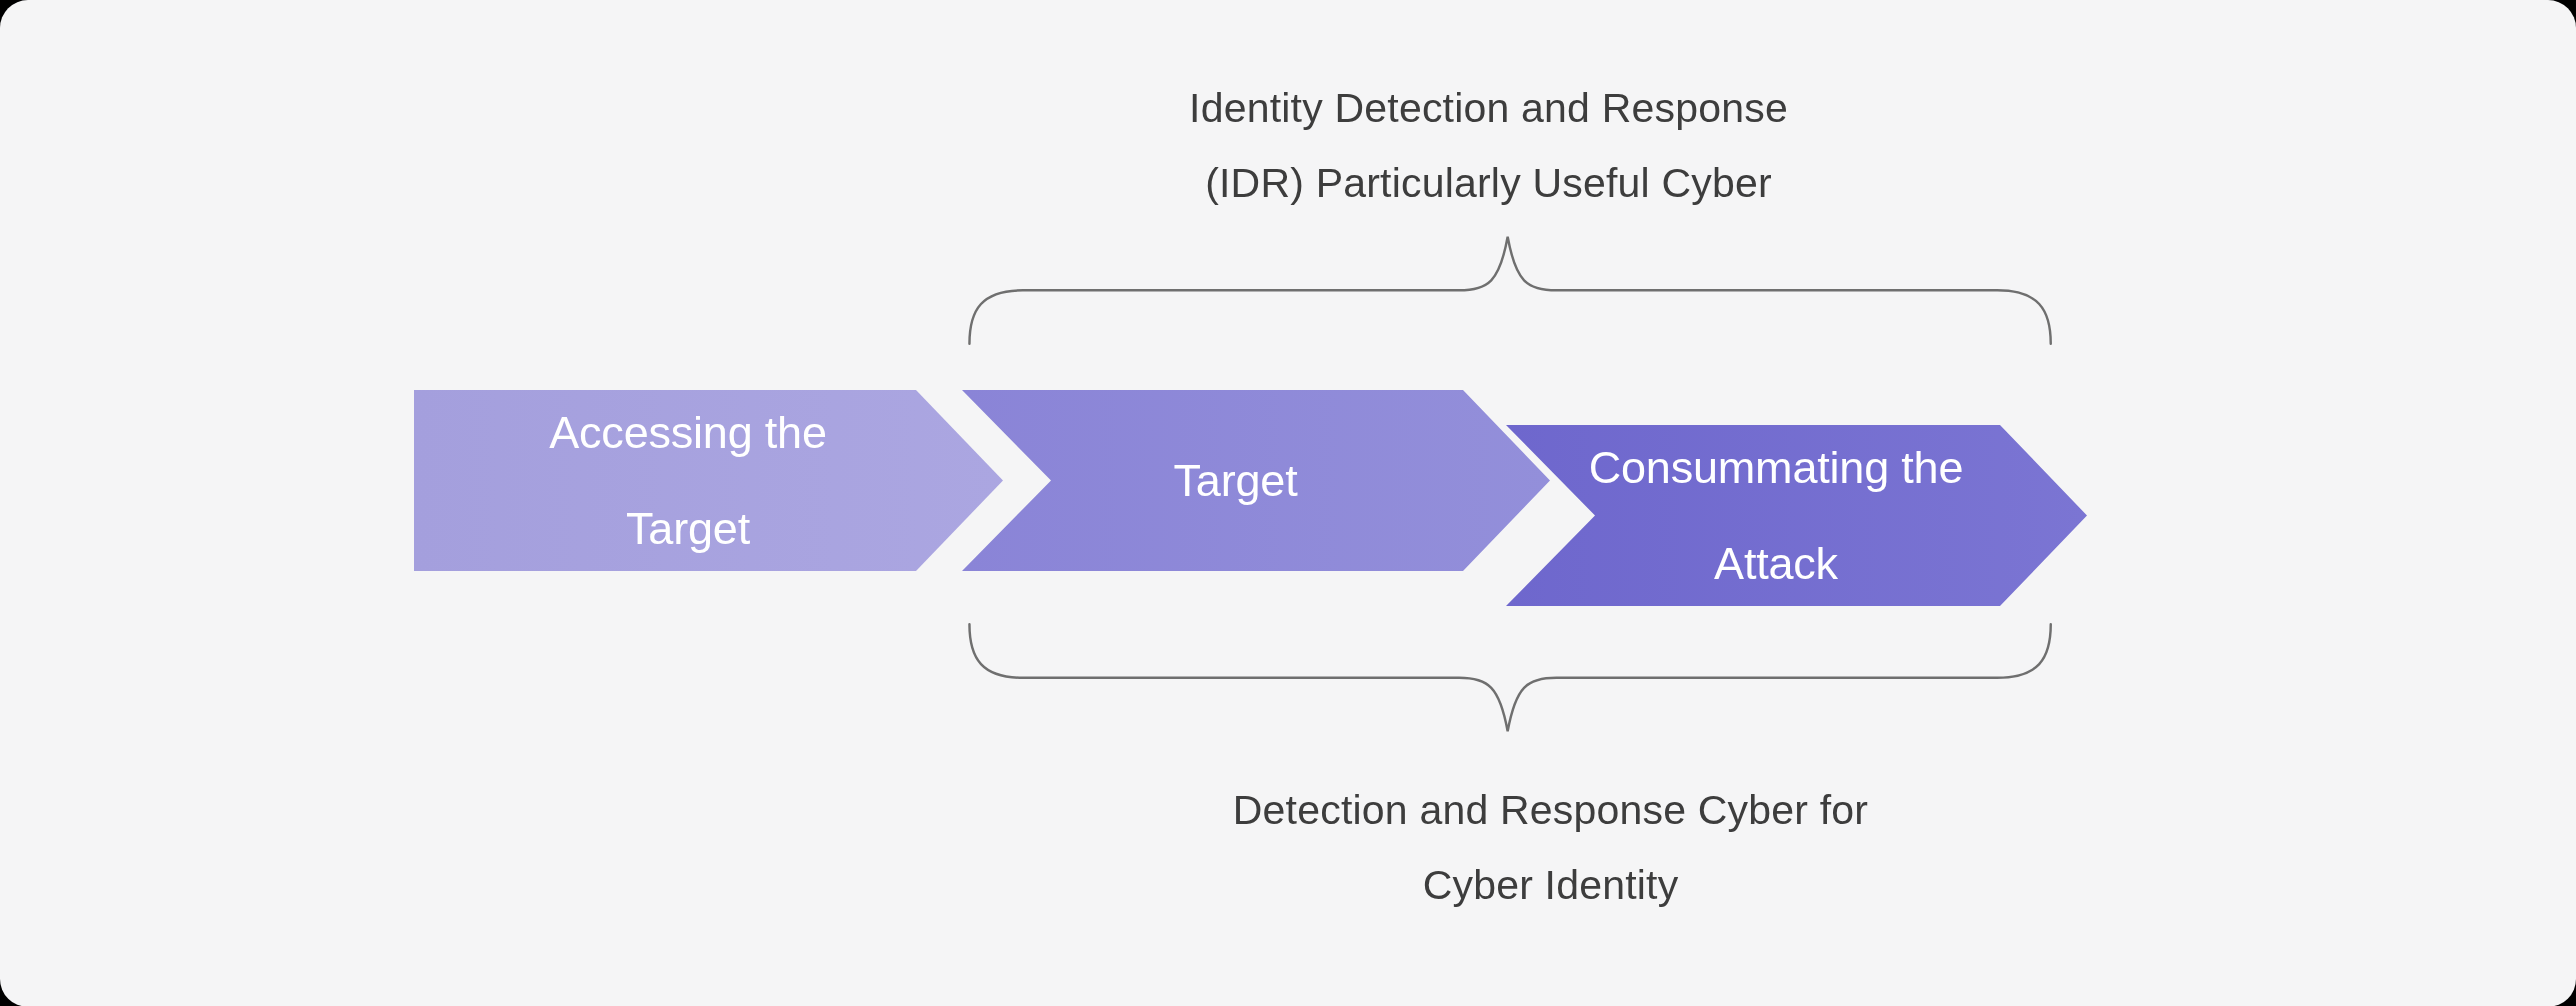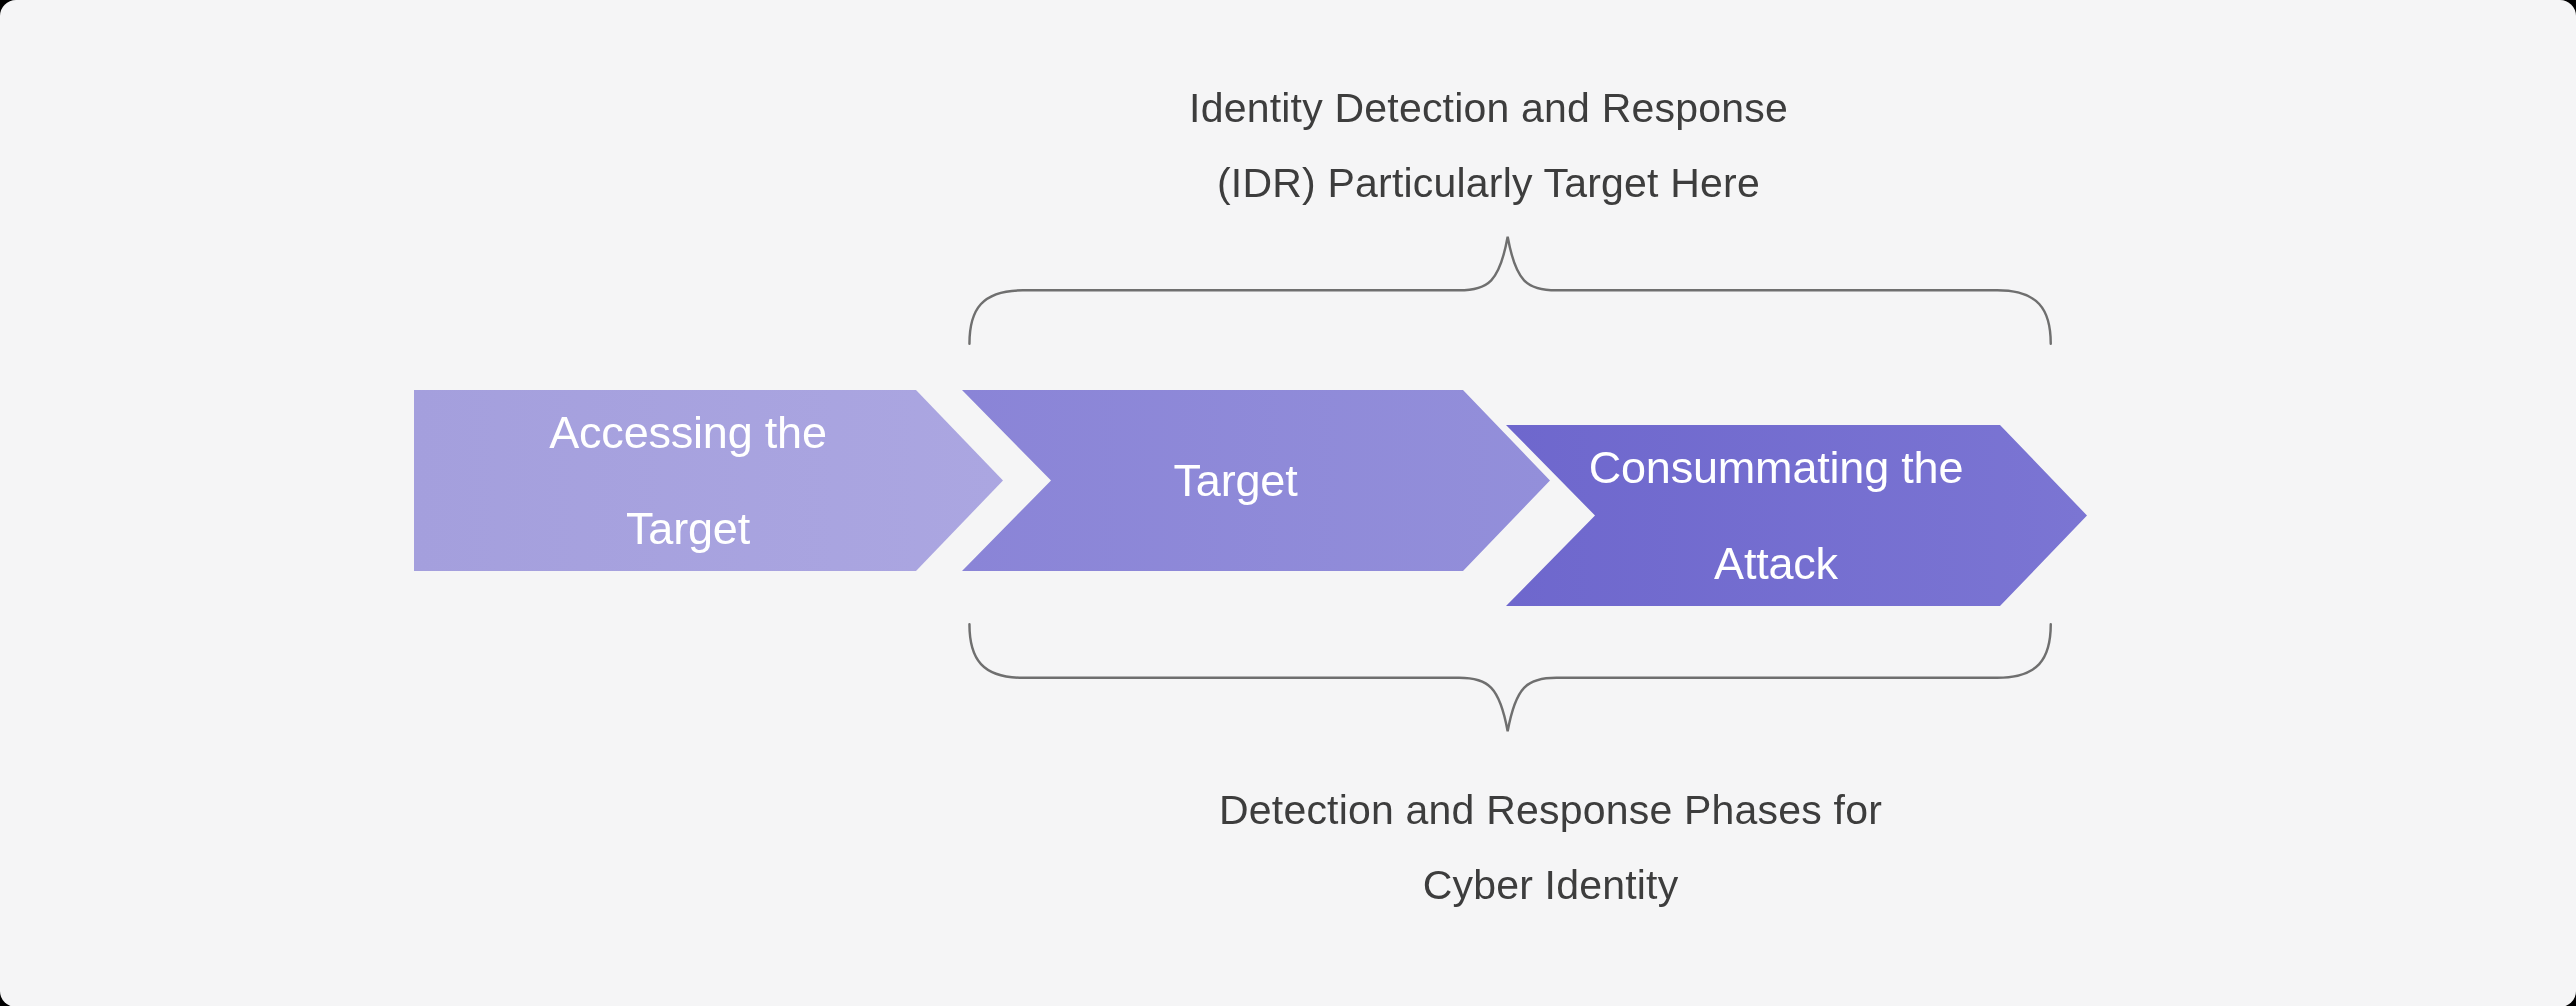--- a/index.html
+++ b/index.html
@@ -10,21 +10,21 @@
     width: 2576px;
     height: 1007px;
     position: relative;
     background: #000;
     font-family: "Liberation Sans", sans-serif;
     overflow: hidden;
   }
   .card {
     position: absolute;
     inset: 0;
-    border-radius: 16px;
+    border-radius: 28px;
     background: #f5f5f6;
     overflow: hidden;
   }
   .caption {
     position: absolute;
     width: 1135px;
     text-align: center;
     font-size: 41px;
     line-height: 75px;
     color: #3d3d3d;
@@ -84,21 +84,21 @@
   }
   .arrow-label span { display: block; }
 </style>
 </head>
 <body style="background: rgb(0, 0, 0);">
 
 <div class="card" style="background: rgb(245, 245, 246);">
 
   <div class="caption caption-top" style="color: rgb(61, 61, 61);">
     <span class="cap-line">Identity Detection and Response</span>
-    <span class="cap-line">(IDR) Particularly Target Here</span>
+    <span class="cap-line">(IDR) Particularly Useful Cyber</span>
   </div>
 
   <svg class="brace" viewBox="0 0 3178 1242" aria-hidden="true">
     <path d="M 1196 424
              C 1196 381 1212 358 1262 358
              L 1800 358
              C 1836 358 1850 347 1860 292
              C 1870 347 1884 358 1920 358
              L 2464 358
              C 2514 358 2530 381 2530 424" stroke="#6f6f6f"></path>
@@ -128,18 +128,18 @@
     <path d="M 1196 770
              C 1196 813 1212 836 1262 836
              L 1800 836
              C 1836 836 1850 847 1860 902
              C 1870 847 1884 836 1920 836
              L 2464 836
              C 2514 836 2530 813 2530 770" stroke="#6f6f6f"></path>
   </svg>
 
   <div class="caption caption-bottom" style="color: rgb(61, 61, 61);">
-    <span class="cap-line">Detection and Response Phases for</span>
+    <span class="cap-line">Detection and Response Cyber for</span>
     <span class="cap-line">Cyber Identity</span>
   </div>
 
 </div>
 
 
 </body></html>

